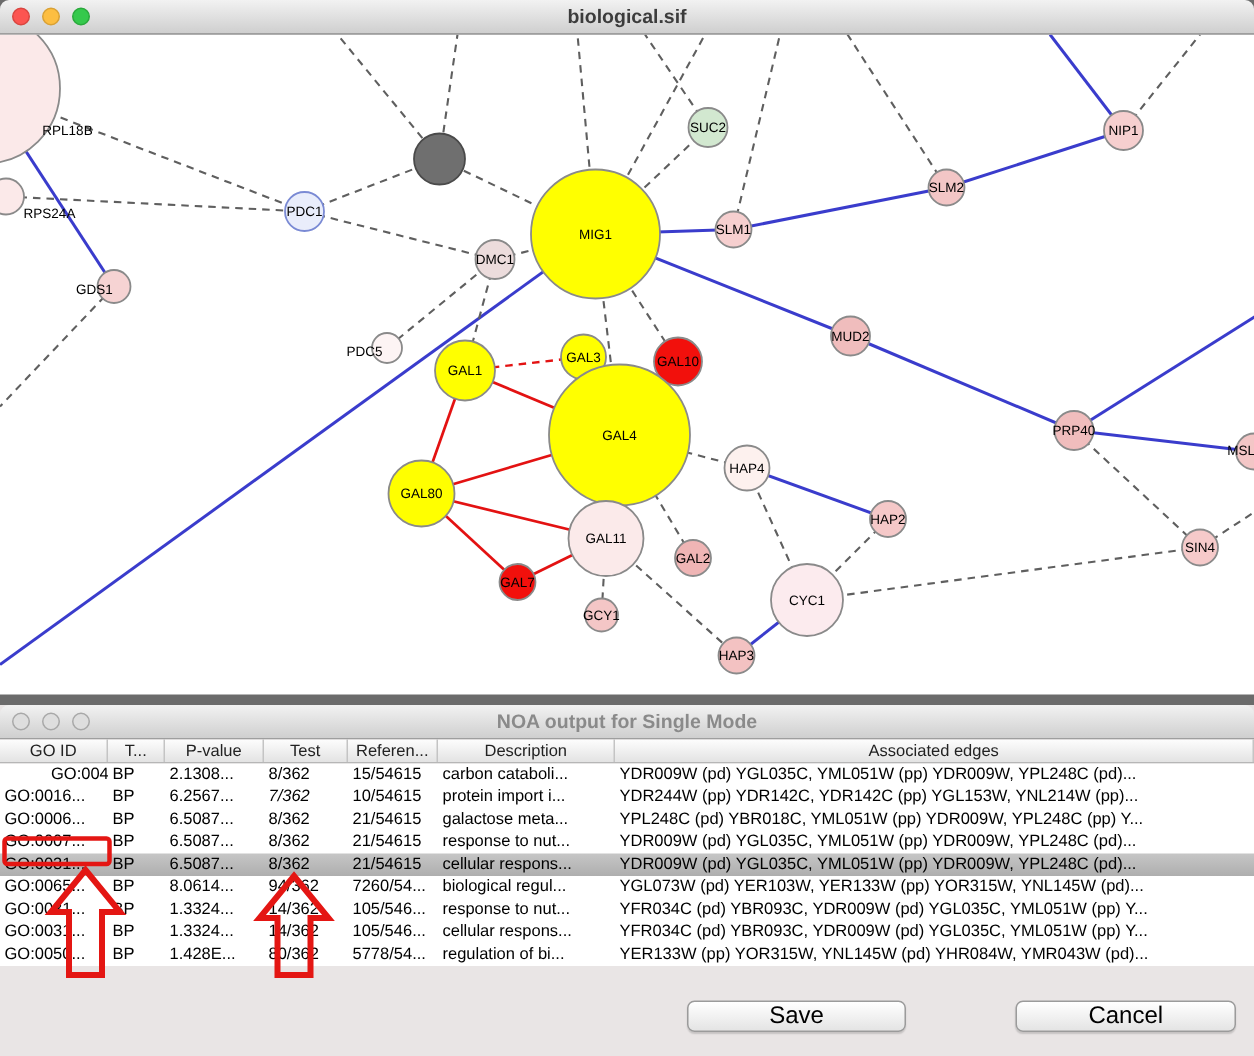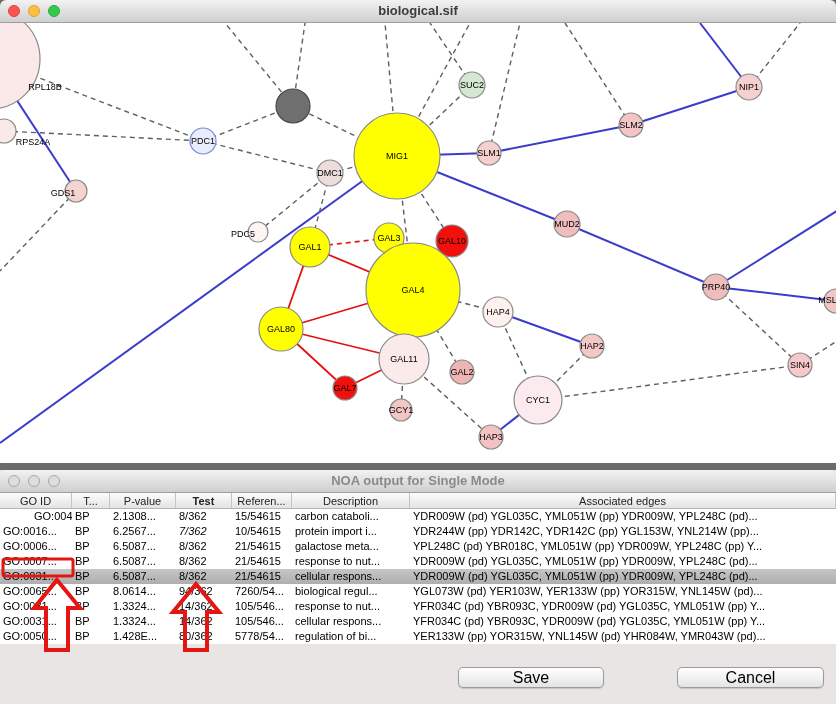--- a/index.html
+++ b/index.html
@@ -187,21 +187,21 @@
       <span class="light gray"></span>
       <span class="light gray"></span>
       <span class="light gray"></span>
     </div>
     <div class="title">NOA output for Single Mode</div>
   </div>
   <div class="table-header" id="table-header">
       <div class="th" style="width: 72px;">GO ID</div>
       <div class="th" style="width: 38px;">T...</div>
       <div class="th" style="width: 66px;">P-value</div>
-      <div class="th" style="width: 56px; font-weight: bold;">Test</div>
+      <div class="th" style="width: 56px;">Test</div>
       <div class="th" style="width: 60px;">Referen...</div>
       <div class="th" style="width: 118px;">Description</div>
       <div class="th" style="width: 426px; text-align: center;">Associated edges</div>
     </div>
   <div class="table-body" id="table-body">
       <div class="tr">
         <div class="td" style="width: 72px; padding-left: 34px;">GO:0045...</div>
         <div class="td" style="width: 38px;">BP</div>
         <div class="td" style="width: 66px;">2.1308...</div>
         <div class="td" style="width: 56px;">8/362</div>

